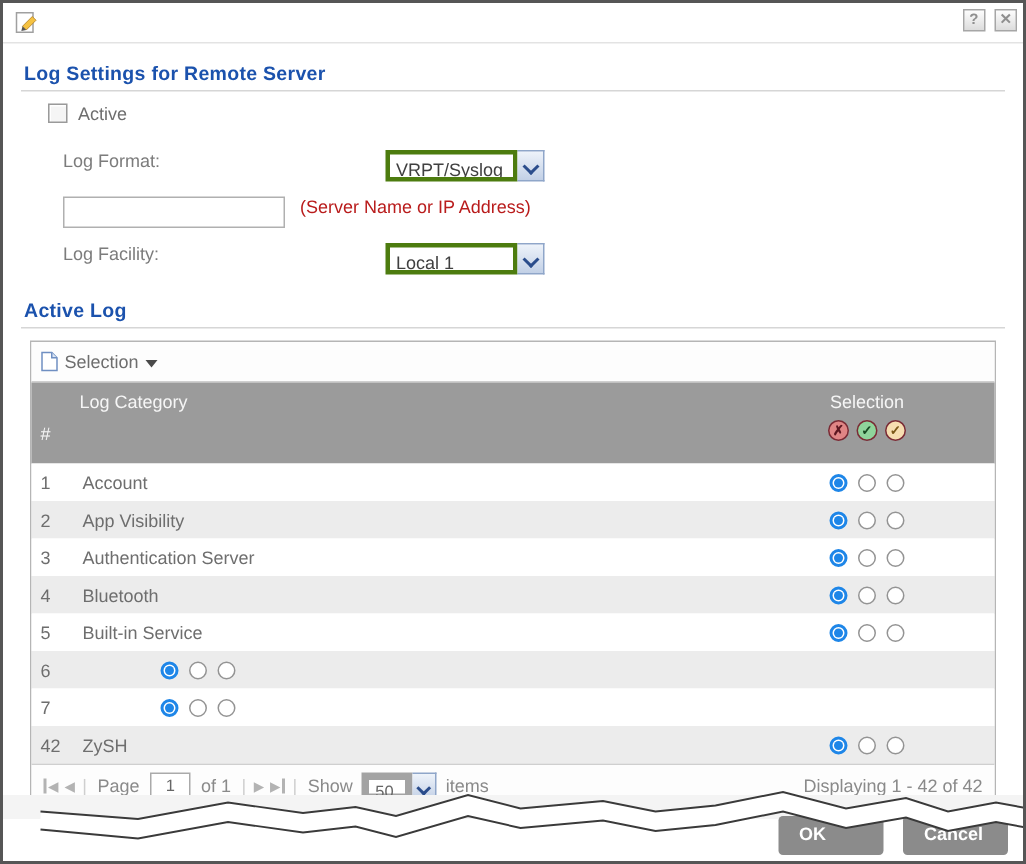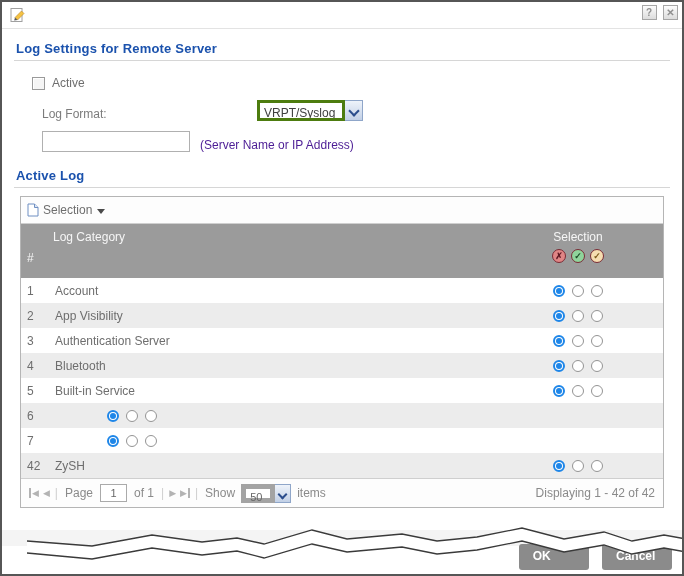--- a/index.html
+++ b/index.html
@@ -38,21 +38,21 @@
   .content { padding: 0 12px; }
 
   
   .section-title {
     font-size: 13px; font-weight: bold; color: #1b52ad;
     margin: 12px 2px 4px 2px; letter-spacing:.2px;
   }
   .hr { border-top: 1px solid #d6d6d6; margin: 0 0 8px 0; }
 
   
-  .form-row { margin: 8px 0 10px 28px; height: 21px; display:flex; align-items:flex-end; }
+  .form-row { margin: 8px 0 10px 28px; height: 21px; display:flex; align-items:flex-start; }
   .form-label { width: 215px; color:#7c7c7c; }
   .checkbox {
     width:13px; height:13px; border:1px solid #9a9a9a; background:#f5f5f5;
     display:inline-block; margin-right:7px; box-shadow: inset 1px 1px 0 #fff;
   }
   .combo { display:flex; height:21px; }
   .combo-text {
     width: 88px; height:21px; border:3px solid #4d7c0f; background:#fff;
     padding: 3px 2px 0 4px; color:#404040; white-space:nowrap; overflow:hidden;
   }
@@ -63,21 +63,21 @@
   }
   .combo-btn::after {
     content:""; position:absolute; left:5px; top:6px; width:6px; height:6px;
     border-right:2px solid #2b4d8c; border-bottom:2px solid #2b4d8c;
     transform: rotate(45deg);
   }
   .text-input {
     width:148px; height:21px; border:1px solid #b0b0b0; background:#fff;
     padding:0 4px; font-family:"Liberation Sans",sans-serif; font-size:12px; color:#555;
   }
-  .field-hint { margin-left: 10px; color:#4c1d95; }
+  .field-hint { margin-left: 10px; color:#b91c1c; }
 
   
   .tbl { border:1px solid #b5b5b5; margin: 2px 6px 0 6px; }
   .tbl-toolbar {
     height: 27px; background:#fdfdfd; border-bottom:1px solid #cfcfcf;
     display:flex; align-items:center; padding-left:6px;
   }
   .sel-btn { display:flex; align-items:center; cursor:pointer; color:#6e6e6e; }
   .sel-btn .caret {
     width:0; height:0; border-left:4px solid transparent; border-right:4px solid transparent;
@@ -183,20 +183,27 @@
         <span class="combo-text">VRPT/Syslog</span>
         <span class="combo-btn"></span>
       </span>
     </div>
 
     <div class="form-row">
       <input class="text-input" type="text" value="" style="">
       <span class="field-hint">(Server Name or IP Address)</span>
     </div>
 
+    <div class="form-row">
+      <span class="form-label">Log Facility:</span>
+      <span class="combo">
+        <span class="combo-text">Local 1</span>
+        <span class="combo-btn"></span>
+      </span>
+    </div>
 
     <div class="section-title" style="margin-top:16px;">Active Log</div>
     <div class="hr"></div>
 
     <div class="tbl">
       <div class="tbl-toolbar">
         <span class="sel-btn">
           <svg class="paper-icon" viewBox="0 0 12 14">
             <path d="M1,1 h6.5 l3.5,3.5 v8.5 h-10 z" fill="#fff" stroke="#6f8fc2" stroke-width="1"></path>
             <path d="M7.5,1 v3.5 h3.5" fill="#dce6f5" stroke="#6f8fc2" stroke-width="1"></path>

